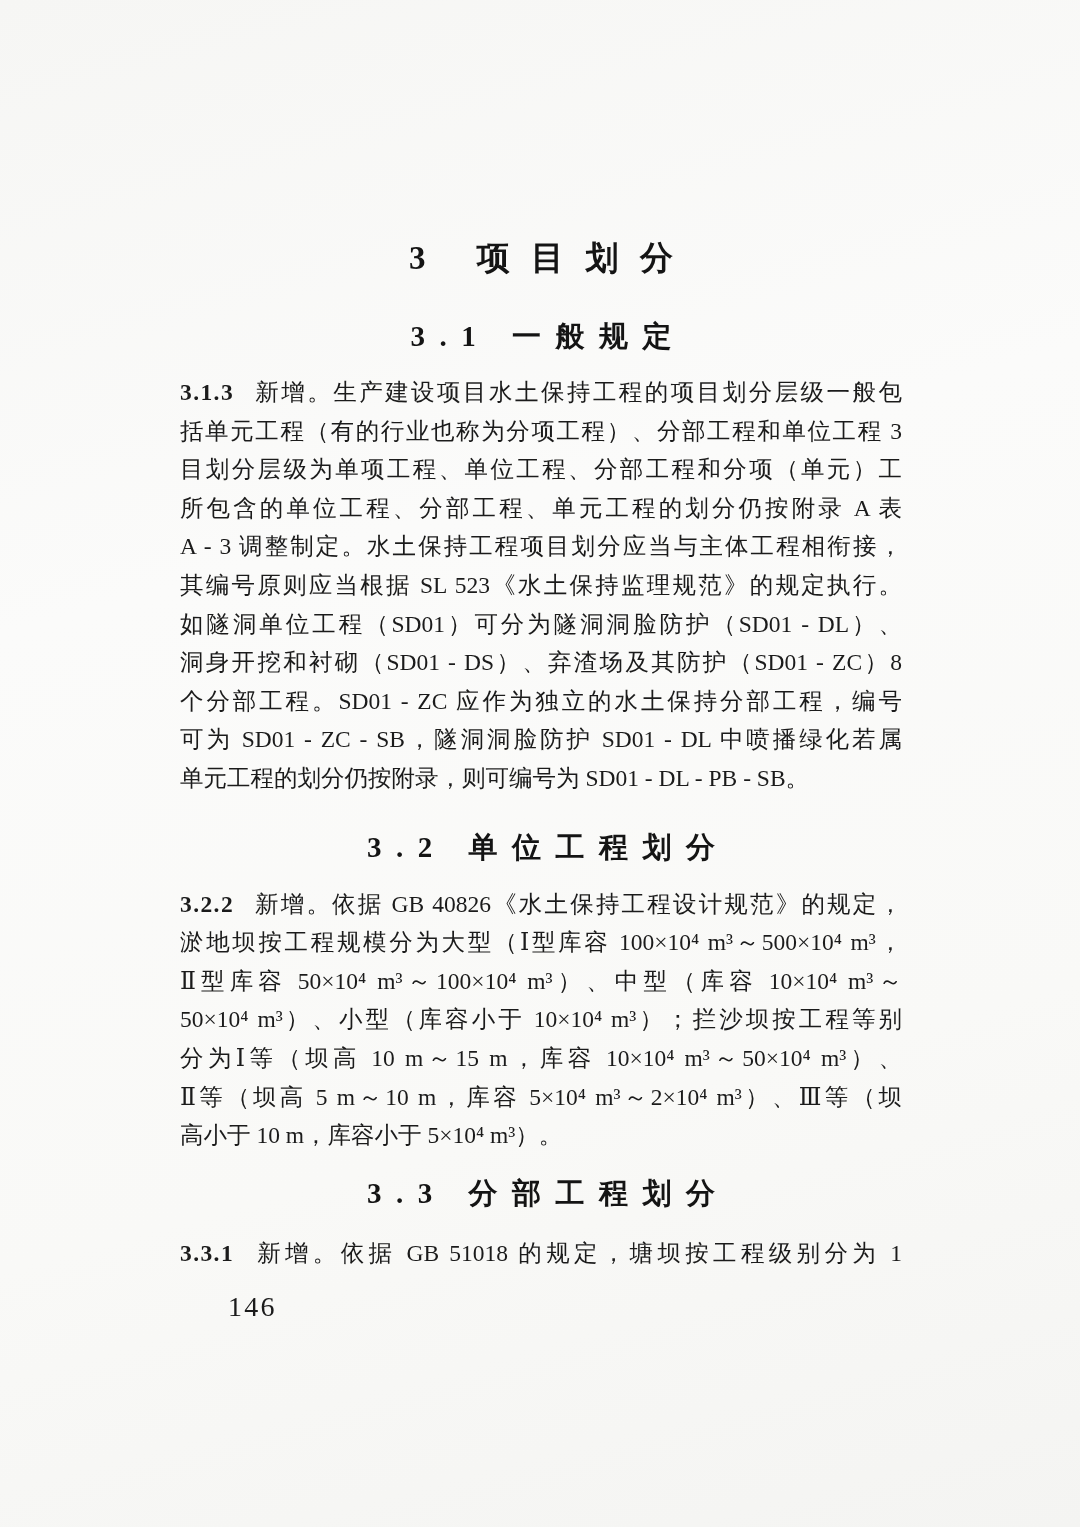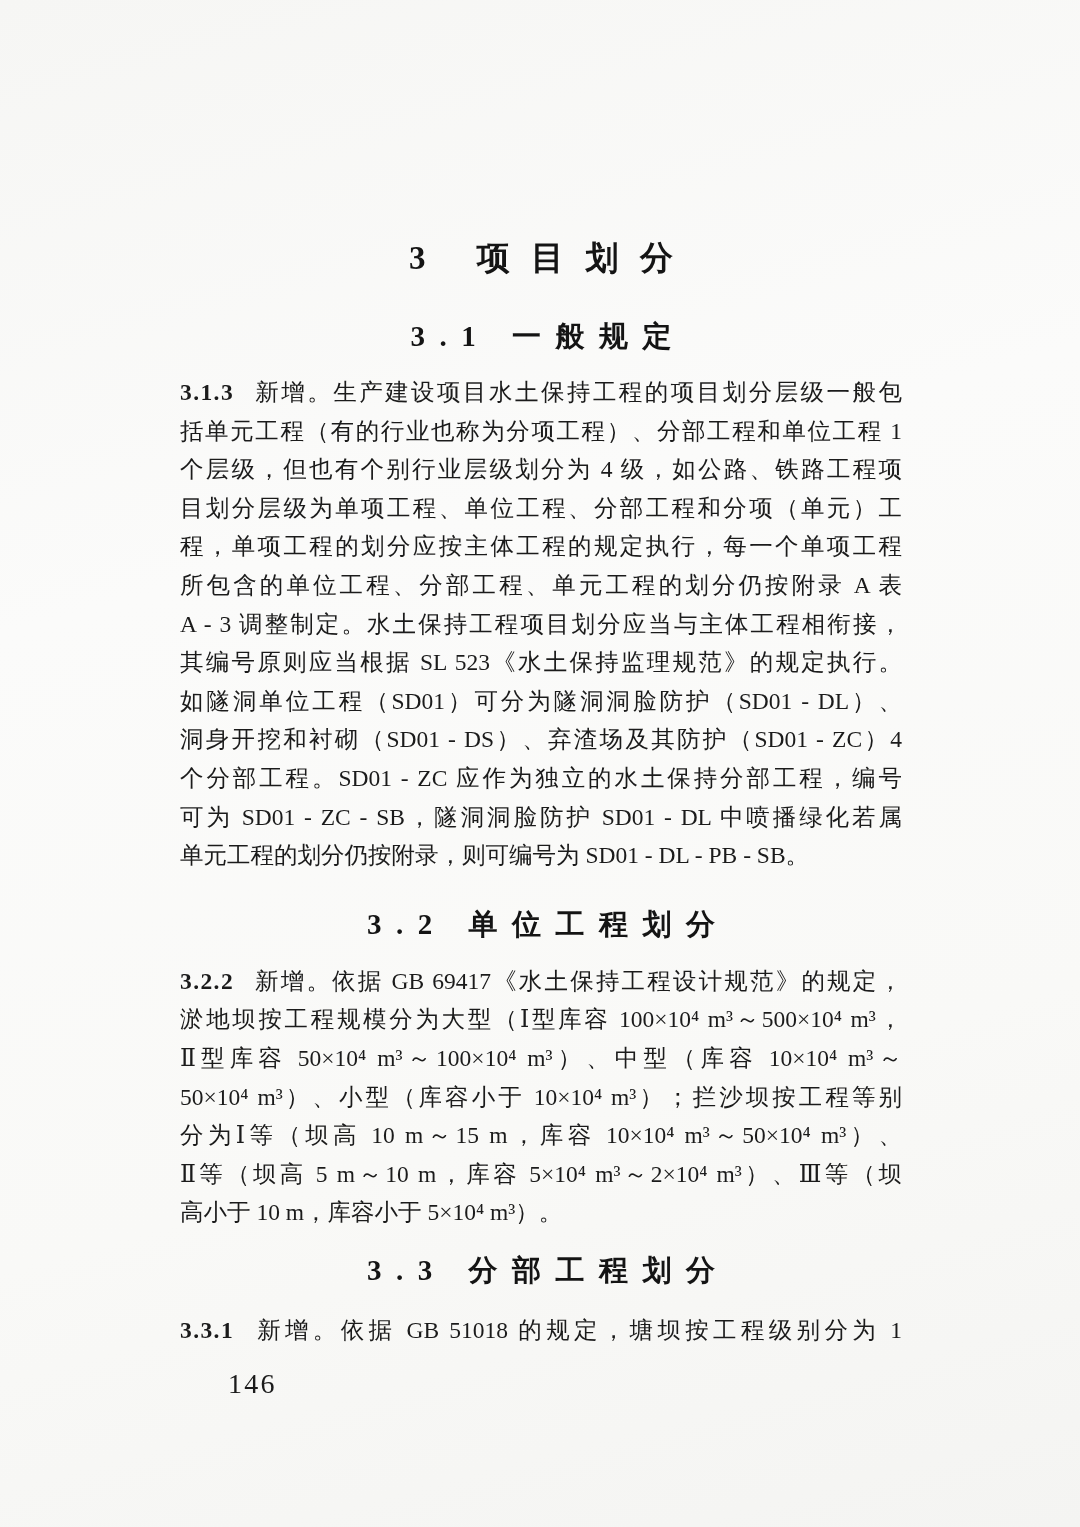--- a/index.html
+++ b/index.html
@@ -85,39 +85,37 @@
   <div class="content">
 
     <div class="chapter-title">3 项目划分</div>
 
     <div class="section-heading heading-3-1">3.1 一般规定</div>
 
     <div class="clause clause-1">
       <div class="line">
         <span class="clause-number">3.1.3</span><span>新增。生产建设项目水土保持工程的项目划分层级一般包</span>
       </div>
-      <div class="line">括单元工程（有的行业也称为分项工程）、分部工程和单位工程 1</div>
-      <div class="line">个层级，但也有个别行业层级划分为 4 级，如公路、铁路工程项</div>
+      <div class="line">括单元工程（有的行业也称为分项工程）、分部工程和单位工程 3</div>
       <div class="line">目划分层级为单项工程、单位工程、分部工程和分项（单元）工</div>
-      <div class="line">程，单项工程的划分应按主体工程的规定执行，每一个单项工程</div>
       <div class="line">所包含的单位工程、分部工程、单元工程的划分仍按附录 A 表</div>
       <div class="line">A - 3 调整制定。水土保持工程项目划分应当与主体工程相衔接，</div>
       <div class="line">其编号原则应当根据 SL 523《水土保持监理规范》的规定执行。</div>
       <div class="line">如隧洞单位工程（SD01）可分为隧洞洞脸防护（SD01 - DL）、</div>
-      <div class="line">洞身开挖和衬砌（SD01 - DS）、弃渣场及其防护（SD01 - ZC）4</div>
+      <div class="line">洞身开挖和衬砌（SD01 - DS）、弃渣场及其防护（SD01 - ZC）8</div>
       <div class="line">个分部工程。SD01 - ZC 应作为独立的水土保持分部工程，编号</div>
       <div class="line">可为 SD01 - ZC - SB，隧洞洞脸防护 SD01 - DL 中喷播绿化若属</div>
       <div class="line last">单元工程的划分仍按附录，则可编号为 SD01 - DL - PB - SB。</div>
     </div>
 
     <div class="section-heading heading-3-2">3.2 单位工程划分</div>
 
     <div class="clause clause-2">
       <div class="line">
-        <span class="clause-number">3.2.2</span><span>新增。依据 GB 69417《水土保持工程设计规范》的规定，</span>
+        <span class="clause-number">3.2.2</span><span>新增。依据 GB 40826《水土保持工程设计规范》的规定，</span>
       </div>
       <div class="line">淤地坝按工程规模分为大型（Ⅰ型库容 100×10⁴ m³～500×10⁴ m³，</div>
       <div class="line">Ⅱ型库容 50×10⁴ m³～100×10⁴ m³）、中型（库容 10×10⁴ m³～</div>
       <div class="line">50×10⁴ m³）、小型（库容小于 10×10⁴ m³）；拦沙坝按工程等别</div>
       <div class="line">分为Ⅰ等（坝高 10 m～15 m，库容 10×10⁴ m³～50×10⁴ m³）、</div>
       <div class="line">Ⅱ等（坝高 5 m～10 m，库容 5×10⁴ m³～2×10⁴ m³）、Ⅲ等（坝</div>
       <div class="line last">高小于 10 m，库容小于 5×10⁴ m³）。</div>
     </div>
 
     <div class="section-heading heading-3-3">3.3 分部工程划分</div>

